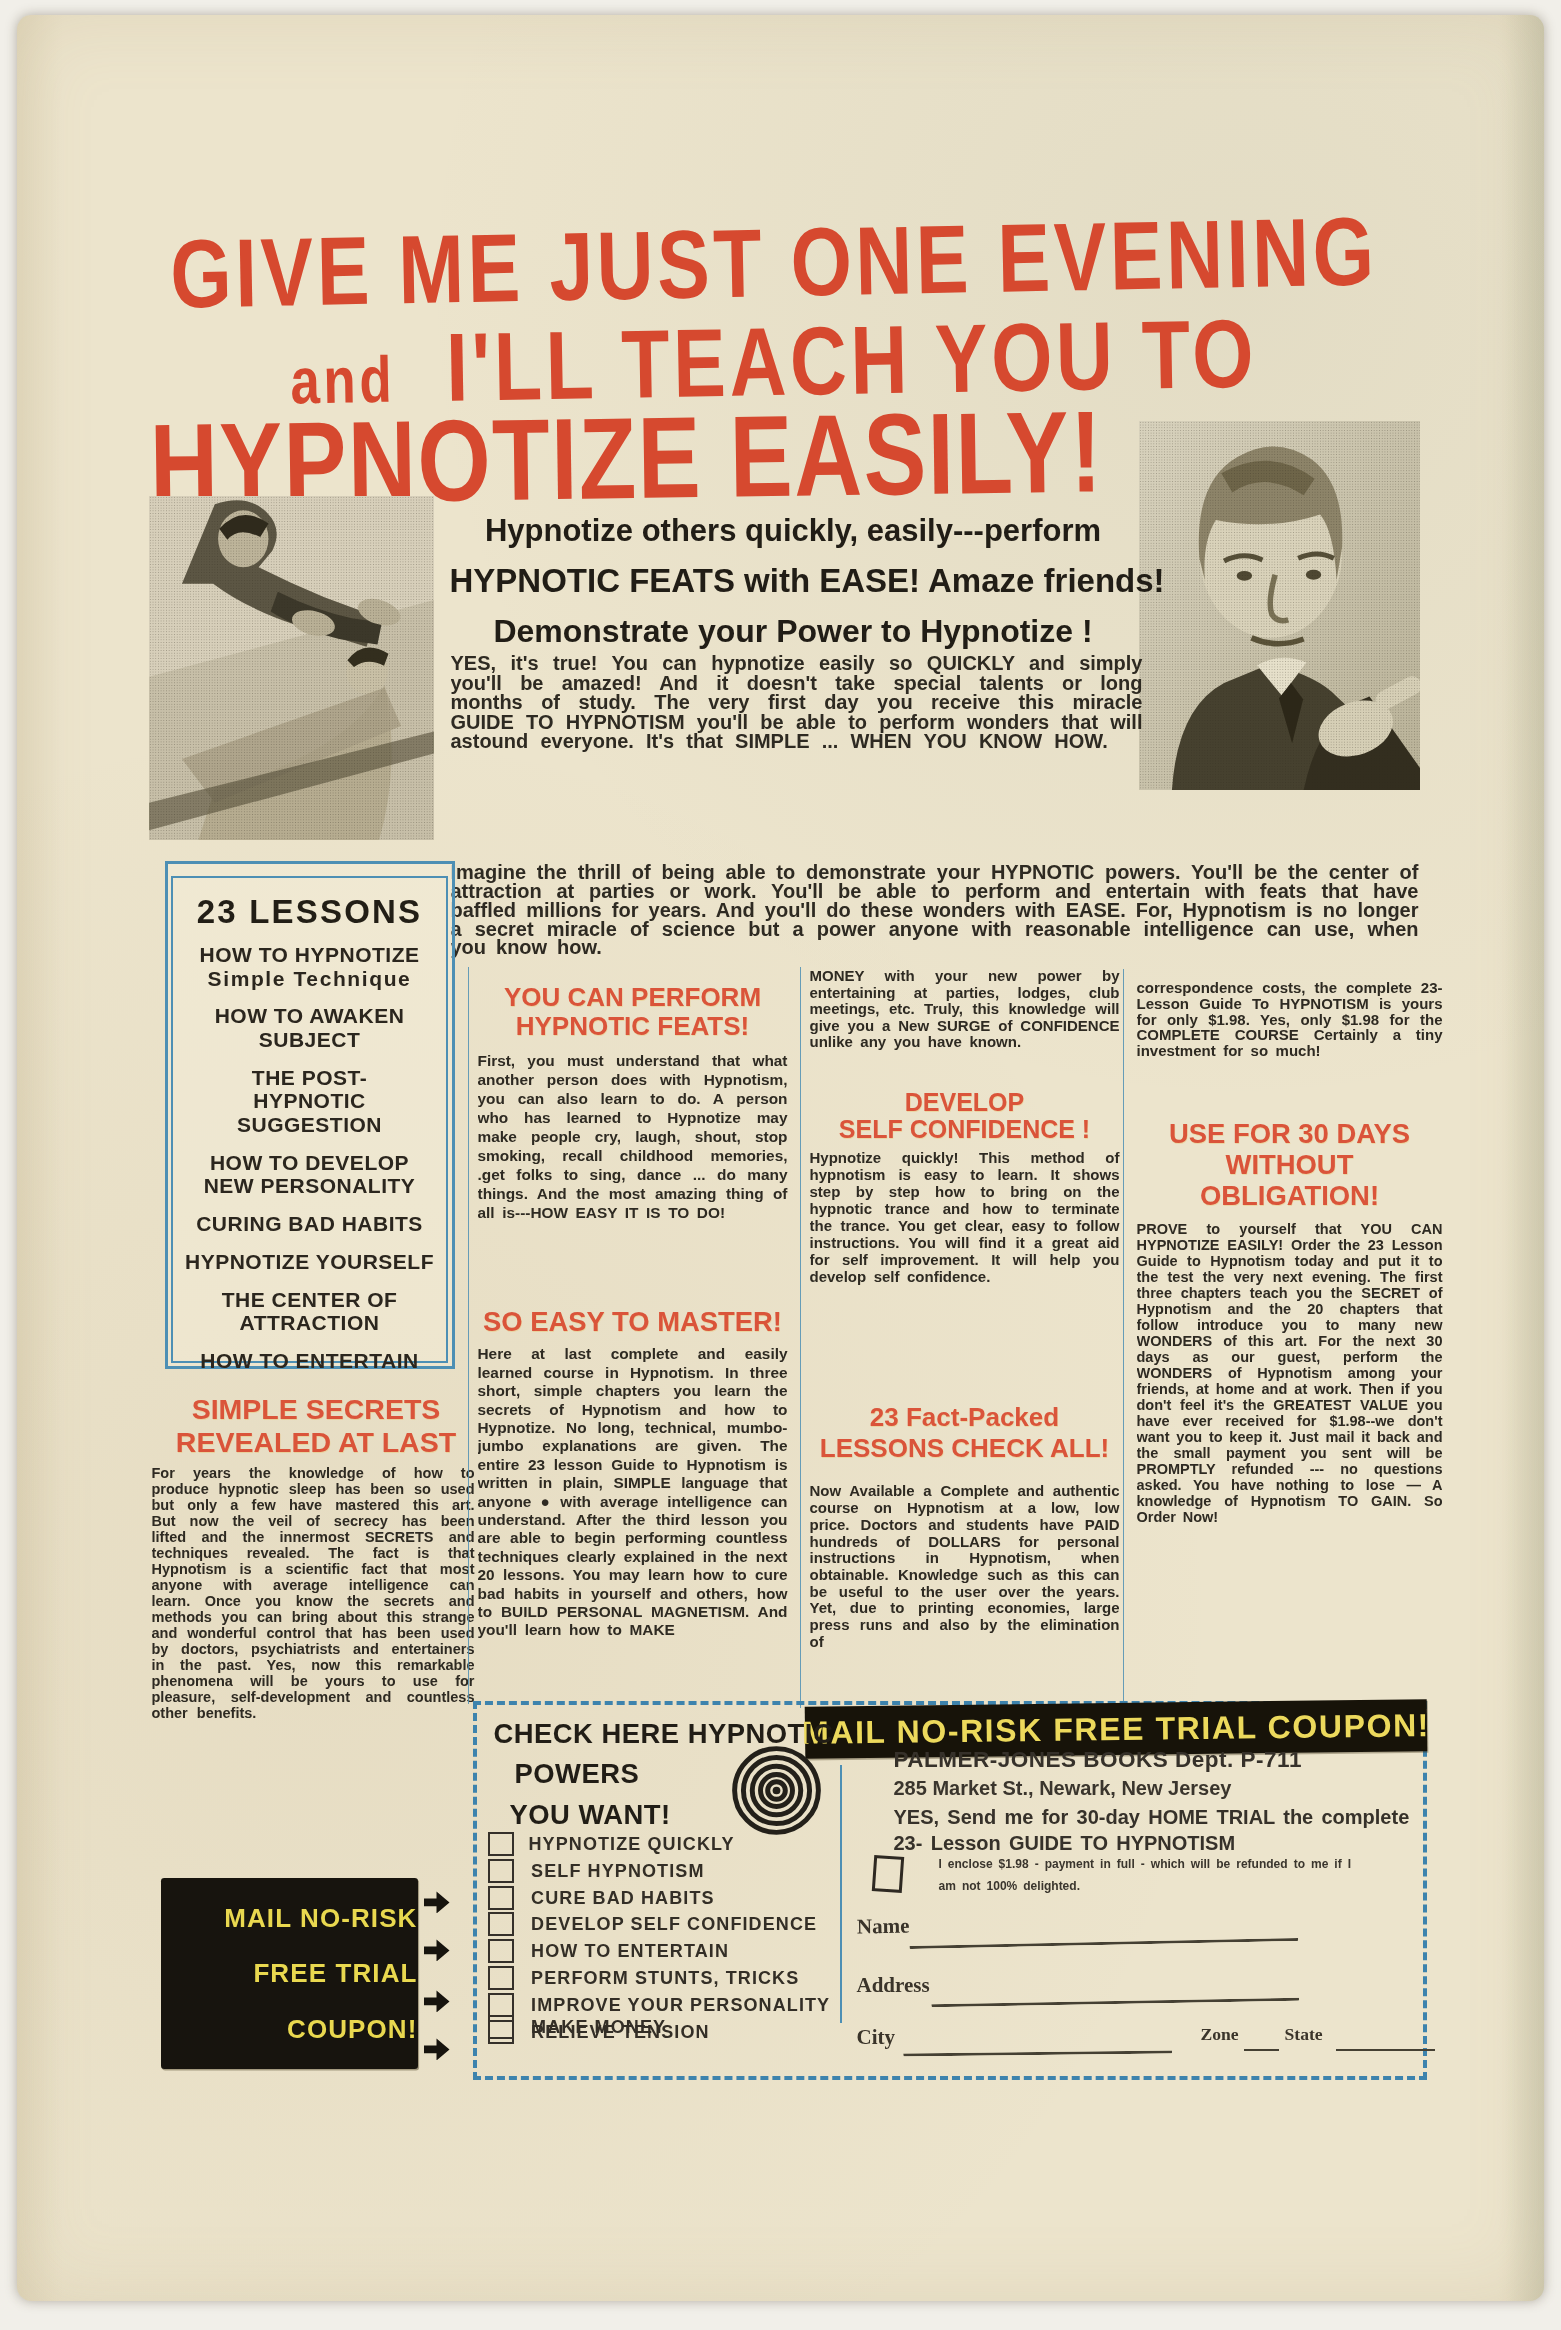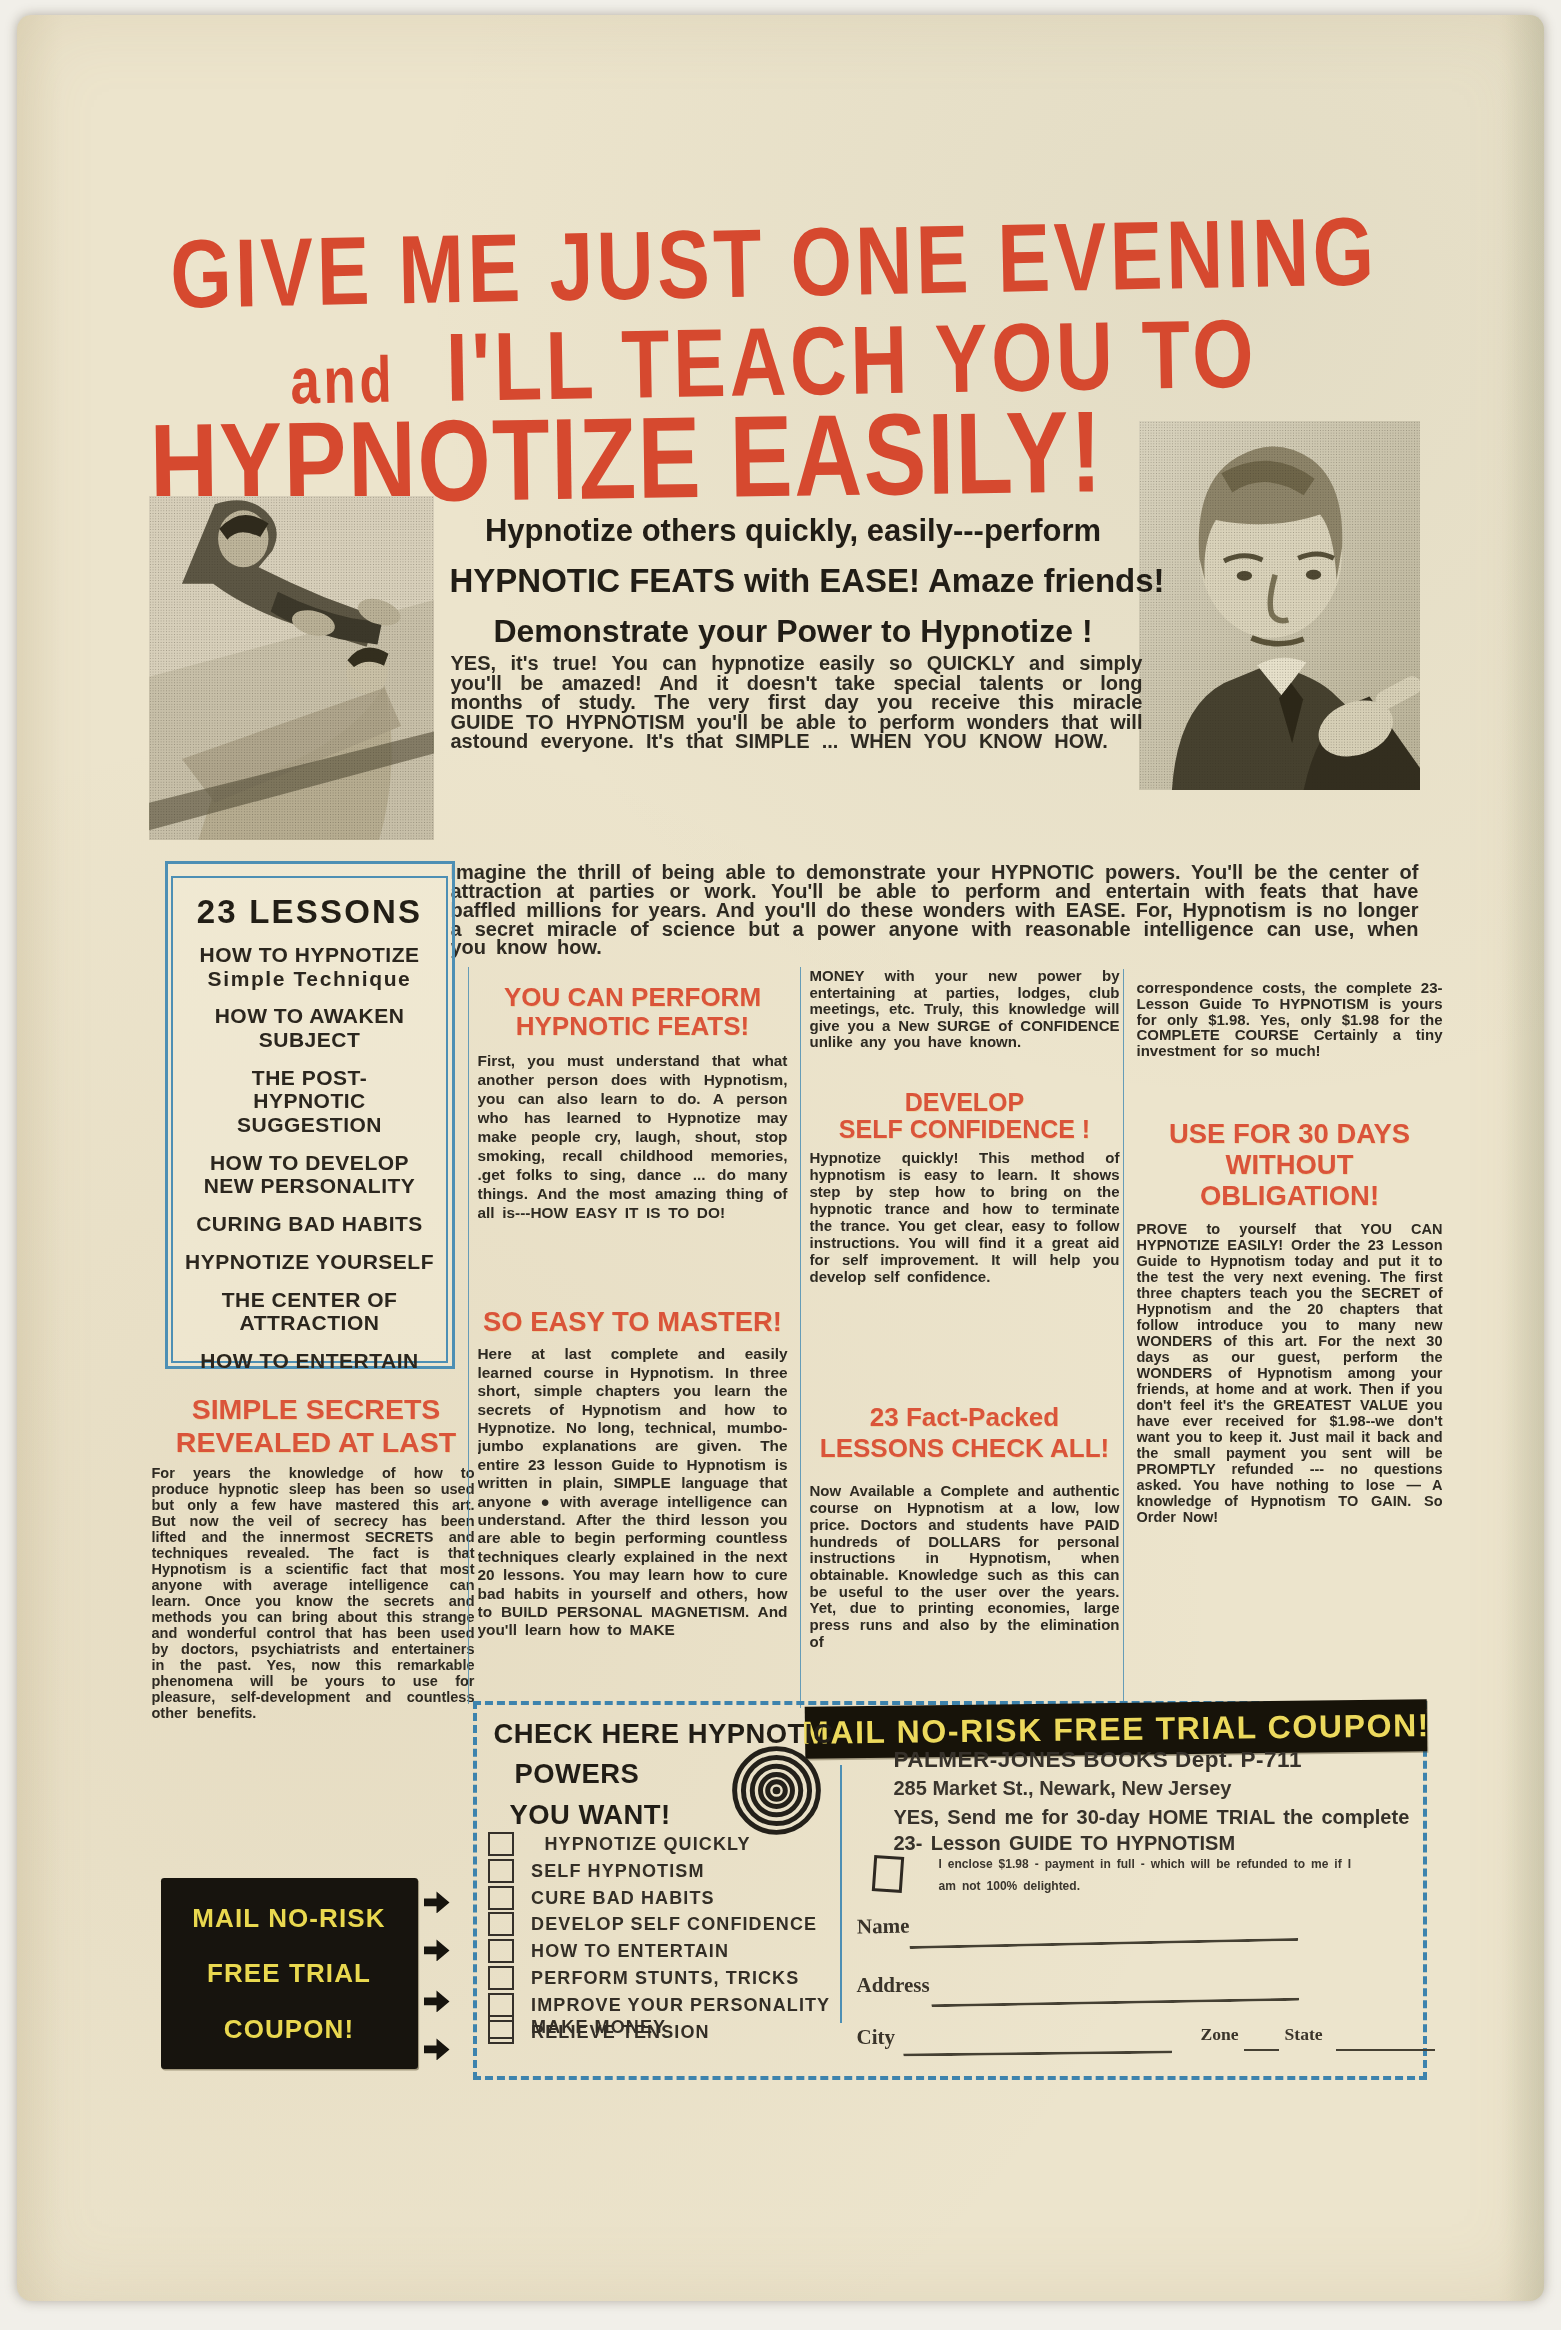--- a/index.html
+++ b/index.html
@@ -139,21 +139,21 @@
       <div class="lesson-item">HOW TO ENTERTAIN</div>
     </div>
   </div>
 
   <div class="abs heading" style="left:136px;top:1378px;width:327px;font-size:28.5px;line-height:1.14;">
     <span>SIMPLE SECRETS</span><br>
     <span>REVEALED AT LAST</span>
   </div>
   <div class="abs bodytxt" style="left:135px;top:1450px;width:323px;height:307px;font-size:14.5px;line-height:16px;word-spacing:5px;">For years the knowledge of how to produce hypnotic sleep has been so used but only a few have mastered this art. But now the veil of secrecy has been lifted and the innermost SECRETS and techniques revealed. The fact is that Hypnotism is a scientific fact that most anyone with average intelligence can learn. Once you know the secrets and methods you can bring about this strange and wonderful control that has been used by doctors, psychiatrists and entertainers in the past. Yes, now this remarkable phenomena will be yours to use for pleasure, self-development and countless other benefits.</div>
 
-  <div class="abs mailbox" style="left:144px;top:1863px;width:257px;height:191px;">
+  <div class="abs mailbox" style="left:144px;top:1863px;width:257px;height:191px;align-items:flex-end;">
     <div>MAIL NO-RISK</div>
     <div>FREE TRIAL</div>
     <div>COUPON!</div>
   </div>
   <div class="abs arrow" style="left:407px;top:1876px;width:26px;height:22px;"></div>
   <div class="abs arrow" style="left:407px;top:1924px;width:26px;height:22px;"></div>
   <div class="abs arrow" style="left:407px;top:1975px;width:26px;height:22px;"></div>
   <div class="abs arrow" style="left:407px;top:2023px;width:26px;height:22px;"></div>
 
   <div class="abs sep" style="left:451px;top:952px;height:737px;"></div>
@@ -201,21 +201,21 @@
     <g fill="none" stroke="#23201a" stroke-width="9">
       <circle cx="88" cy="88" r="76"></circle>
         <circle cx="88" cy="88" r="60"></circle>
       <circle cx="88" cy="88" r="44"></circle>
         <circle cx="88" cy="88" r="29"></circle>
       <circle cx="88" cy="88" r="16"></circle>
     </g>
     <circle cx="88" cy="88" r="7" fill="#23201a"></circle>
   </svg>
 
-  <div class="abs" style="left:471px;top:1817px;display:flex;align-items:center;gap:31px;">
+  <div class="abs" style="left:471px;top:1817px;display:flex;align-items:center;gap:15px;">
     <div class="chkrow-box"></div>
     <div class="chkrow-label">HYPNOTIZE QUICKLY</div>
   </div>
   <div class="abs" style="left:471px;top:1844px;display:flex;align-items:center;gap:17.6px;">
     <div class="chkrow-box"></div>
     <div class="chkrow-label">SELF HYPNOTISM</div>
   </div>
   <div class="abs" style="left:471px;top:1871px;display:flex;align-items:center;gap:17.6px;">
     <div class="chkrow-box"></div>
     <div class="chkrow-label">CURE BAD HABITS</div>

